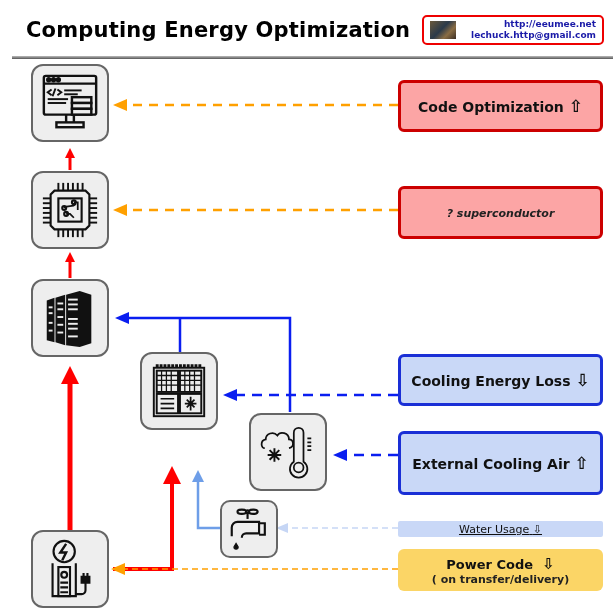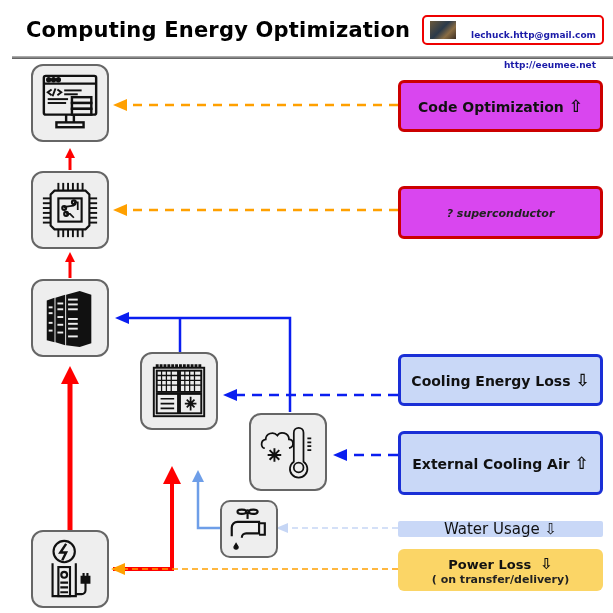--- a/index.html
+++ b/index.html
@@ -8,31 +8,31 @@
   .title { position: absolute; left: 26px; top: 18px; font-size: 21px; font-weight: bold;
            color: #000; letter-spacing: 0.2px; font-family: "DejaVu Sans", sans-serif; }
   .rule { position: absolute; left: 12px; top: 56px; width: 601px; height: 3px;
           background: linear-gradient(#bbb, #555); }
   .credit { position: absolute; left: 422px; top: 15px; width: 182px; height: 30px;
             border: 2px solid #e00; border-radius: 5px; background: #fff; box-sizing: border-box; }
   .credit .thumb { position: absolute; left: 6px; top: 4px; width: 26px; height: 18px;
                    background: linear-gradient(135deg, #6b5a3c, #2b3a4a 45%, #8a6d44 70%, #3b2e24); }
   .credit .line { position: absolute; right: 6px; font-size: 9px; font-weight: bold; color: #1a1aa8;
                   font-family: "DejaVu Sans", sans-serif; }
-  .credit .l1 { top: 2px; margin-top: 41px; } .credit .l2 { top: 13px; }
+  .credit .l1 { top: 2px; } .credit .l2 { top: 13px; }
 
   .node { position: absolute; width: 78px; height: 78px; border: 2px solid #666; border-radius: 12px;
           background: #eeeeee; box-sizing: border-box; display: flex; align-items: center; justify-content: center; }
   .node svg { width: 62px; height: 62px; }
 
   .box { position: absolute; box-sizing: border-box; border-radius: 6px; display: flex; flex-direction: column;
          align-items: center; justify-content: center; text-align: center; font-family: "DejaVu Sans", sans-serif; }
   .box .main { font-size: 14px; font-weight: bold; color: #111; }
   .box .sub { font-size: 11px; font-style: italic; color: #222; margin-top: 2px; font-weight: bold; }
-  .red-box { background: #d946ef; border: 3px solid #cc0000; }
+  .red-box { background: #fca5a5; border: 3px solid #cc0000; }
   .blue-box { background: #c9d8f7; border: 3px solid #1a2fd6; }
   .lblue-box { background: #c9d8f7; border: none; border-radius: 2px; }
   .yellow-box { background: #fbd566; border: none; }
   svg.wires { position: absolute; left: 0; top: 0; }
 </style>
 </head>
 <body>
 
 <div class="title">Computing Energy Optimization</div>
 <div class="credit">
@@ -226,19 +226,19 @@
 
 <div class="box blue-box" style="left:398px; top:354px; width:205px; height:52px;">
   <div class="main"><span>Cooling Energy Loss</span> <span style="font-size:17px;">⇩</span></div>
 </div>
 
 <div class="box blue-box" style="left:398px; top:431px; width:205px; height:64px;">
   <div class="main"><span>External Cooling Air</span> <span style="font-size:17px;">⇧</span></div>
 </div>
 
 <div class="box lblue-box" style="left:398px; top:521px; width:205px; height:16px;">
-  <div class="main" style="font-size:15px; font-weight:normal;"><span>Water Usage</span> <span>⇩</span></div>
+  <div class="main" style="font-size:11px; font-weight:normal;text-decoration:underline;"><span>Water Usage</span> <span>⇩</span></div>
 </div>
 
 <div class="box yellow-box" style="left:398px; top:549px; width:205px; height:42px;">
-  <div class="main" style="font-size:13px;"><span>Power Loss</span>&nbsp;&nbsp;<span style="font-size:15px;">⇩</span></div>
+  <div class="main" style="font-size:13px;"><span>Power Code</span>&nbsp;&nbsp;<span style="font-size:15px;">⇩</span></div>
   <div class="sub" style="font-style:normal; font-size:11px; margin-top:0;">( on transfer/delivery)</div>
 </div>
 
 </body></html>

